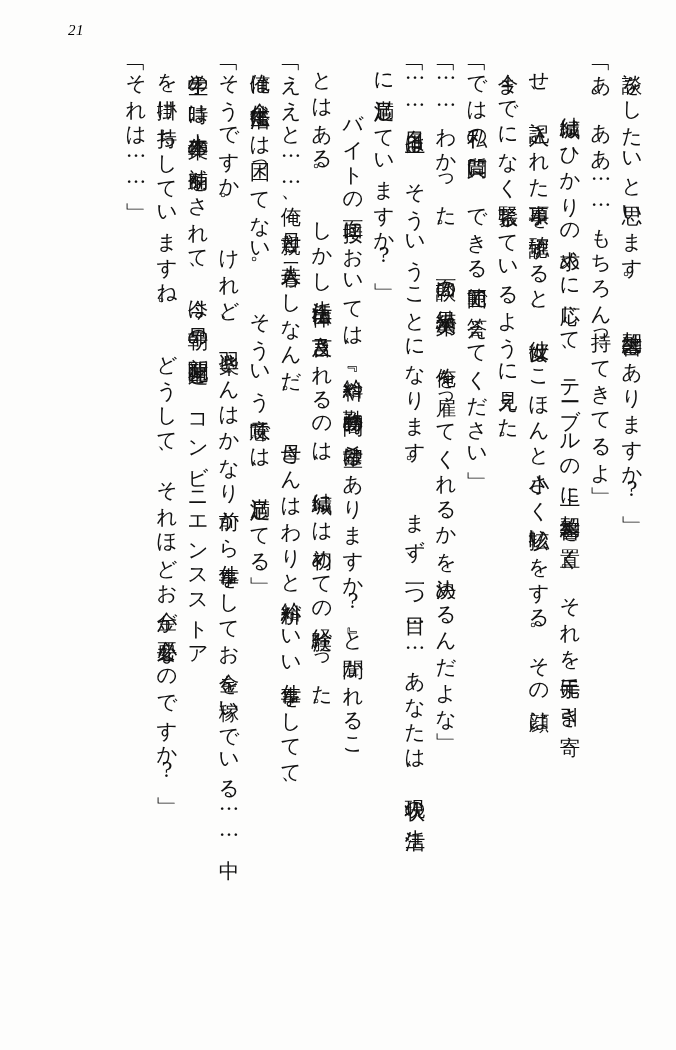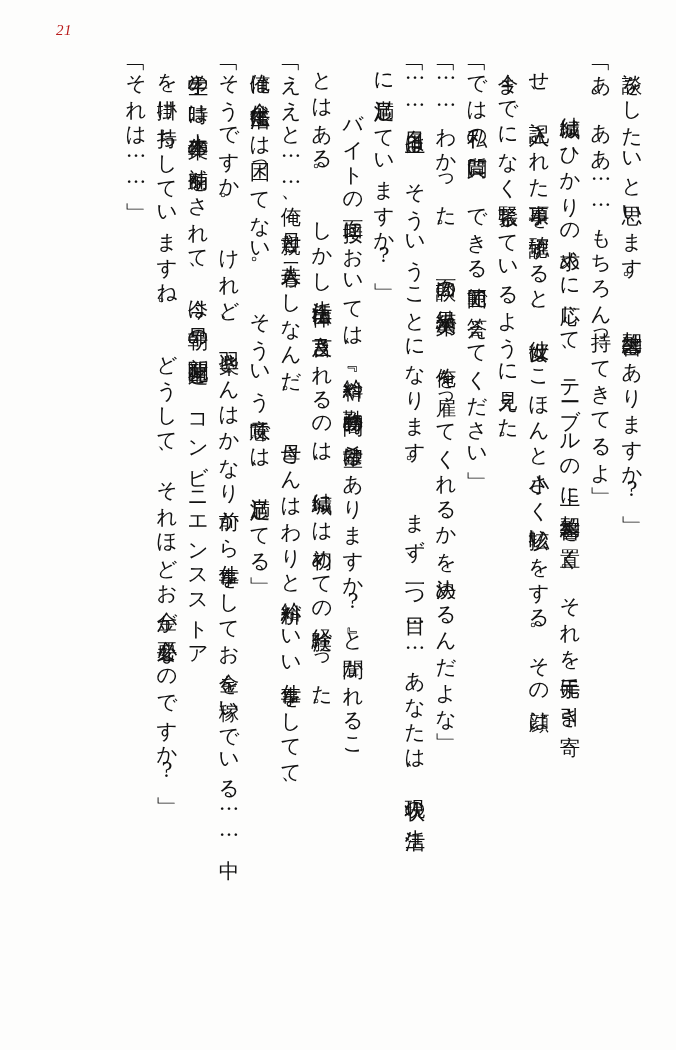--- a/index.html
+++ b/index.html
@@ -17,25 +17,25 @@
   #page {
     position: relative;
     width: 676px;
     height: 1050px;
     background: #fdfdfc;
   }
   
   #page-number {
     position: absolute;
     top: 22px;
-    left: 56px;
+    left: 68px;
     font-family: "Liberation Serif", serif;
     font-style: italic;
     font-size: 15px;
-    color: #b91c1c;
+    color: #000000;
     letter-spacing: 0.5px;
   }
   
   #text-body {
     position: absolute;
     top: 58px;
     right: 34px;
     left: 34px;
     bottom: 34px;
     display: flex;

